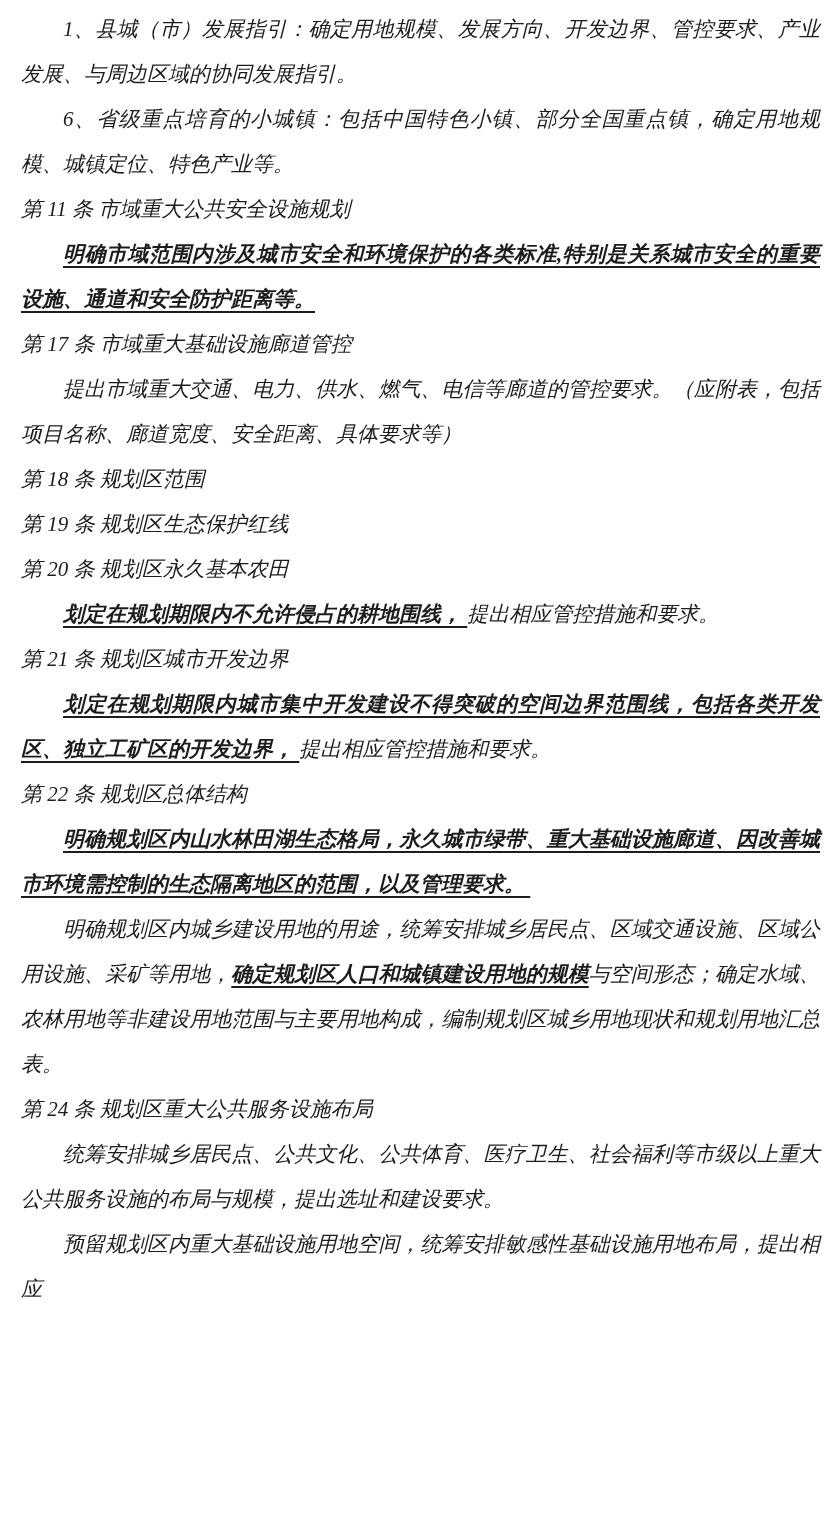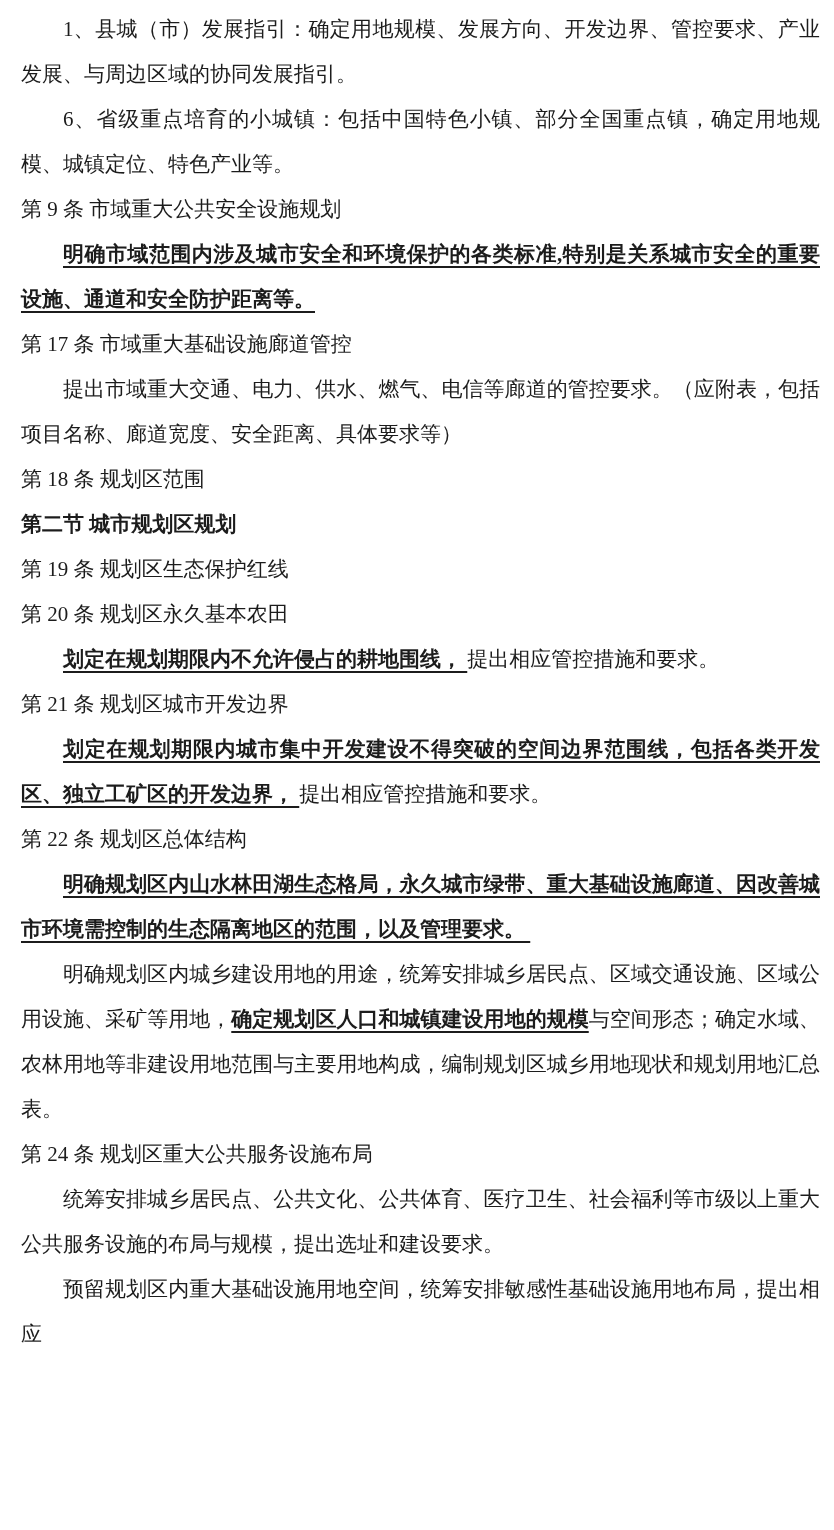--- a/index.html
+++ b/index.html
@@ -18,20 +18,21 @@
   .doc {
     font-family: "Liberation Serif", "DejaVu Serif", serif;
     font-size: 21px;
     line-height: 45px;
     color: #1c1c1c;
     text-align: justify;
   }
   .doc p {
     margin: 0;
     padding: 0;
+    font-style: italic;
   }
   .doc p.body {
     text-indent: 2em;
   }
   .doc p.article,
   .doc p.section {
     text-indent: 0;
   }
   .doc p.section {
     font-weight: bold;
@@ -45,26 +46,25 @@
     text-underline-offset: 5px;
   }
 </style>
 </head>
 <body>
 
 <div class="page">
   <div class="doc" id="doc-body">
       <p class="body"><span class="">1、县城（市）发展指引：确定用地规模、发展方向、开发边界、管控要求、产业发展、与周边区域的协同发展指引。</span></p>
       <p class="body"><span class="">6、省级重点培育的小城镇：包括中国特色小镇、部分全国重点镇，确定用地规模、城镇定位、特色产业等。</span></p>
-      <p class="article"><span class="">第 9 条 市域重大公共安全设施规划</span></p>
+      <p class="article"><span class="">第 11 条 市域重大公共安全设施规划</span></p>
       <p class="body"><span class="run-b run-u">明确市域范围内涉及城市安全和环境保护的各类标准,特别是关系城市安全的重要设施、通道和安全防护距离等。</span></p>
       <p class="article"><span class="">第 17 条 市域重大基础设施廊道管控</span></p>
       <p class="body"><span class="">提出市域重大交通、电力、供水、燃气、电信等廊道的管控要求。（应附表，包括项目名称、廊道宽度、安全距离、具体要求等）</span></p>
       <p class="article"><span class="">第 18 条 规划区范围</span></p>
-      <p class="section"><span class="">第二节  城市规划区规划</span></p>
       <p class="article"><span class="">第 19 条 规划区生态保护红线</span></p>
       <p class="article"><span class="">第 20 条 规划区永久基本农田</span></p>
       <p class="body"><span class="run-b run-u">划定在规划期限内不允许侵占的耕地围线，&nbsp;</span><span class="">提出相应管控措施和要求。</span></p>
       <p class="article"><span class="">第 21 条 规划区城市开发边界</span></p>
       <p class="body"><span class="run-b run-u">划定在规划期限内城市集中开发建设不得突破的空间边界范围线，包括各类开发区、独立工矿区的开发边界，&nbsp;</span><span class="">提出相应管控措施和要求。</span></p>
       <p class="article"><span class="">第 22 条 规划区总体结构</span></p>
       <p class="body"><span class="run-b run-u">明确规划区内山水林田湖生态格局，永久城市绿带、重大基础设施廊道、因改善城市环境需控制的生态隔离地区的范围，以及管理要求。&nbsp;</span></p>
       <p class="body"><span class="">明确规划区内城乡建设用地的用途，统筹安排城乡居民点、区域交通设施、区域公用设施、采矿等用地，</span><span class="run-b run-u">确定规划区人口和城镇建设用地的规模</span><span class="">与空间形态；确定水域、农林用地等非建设用地范围与主要用地构成，编制规划区城乡用地现状和规划用地汇总表。</span></p>
       <p class="article"><span class="">第 24 条 规划区重大公共服务设施布局</span></p>
       <p class="body"><span class="">统筹安排城乡居民点、公共文化、公共体育、医疗卫生、社会福利等市级以上重大公共服务设施的布局与规模，提出选址和建设要求。</span></p>

